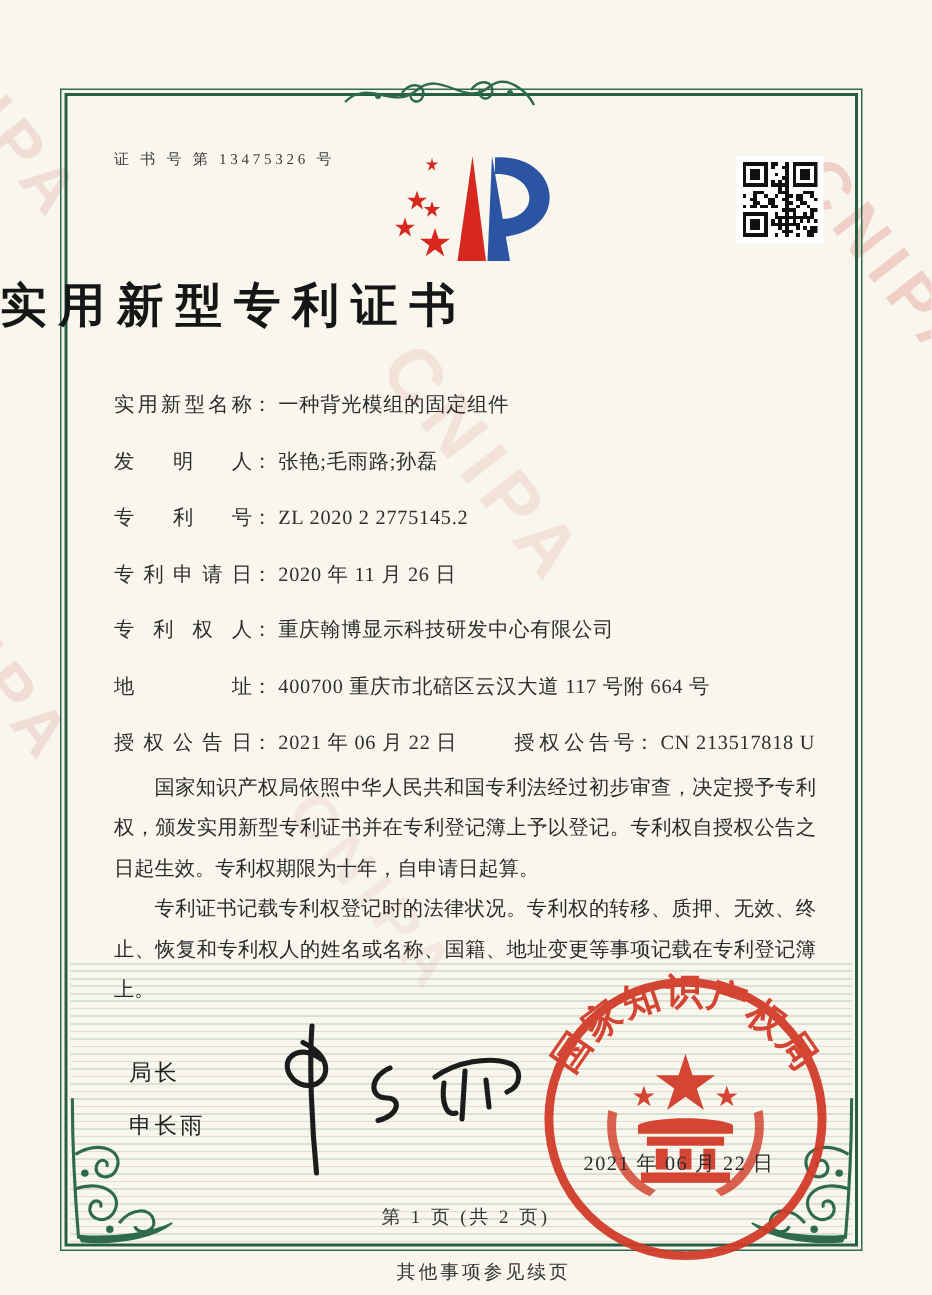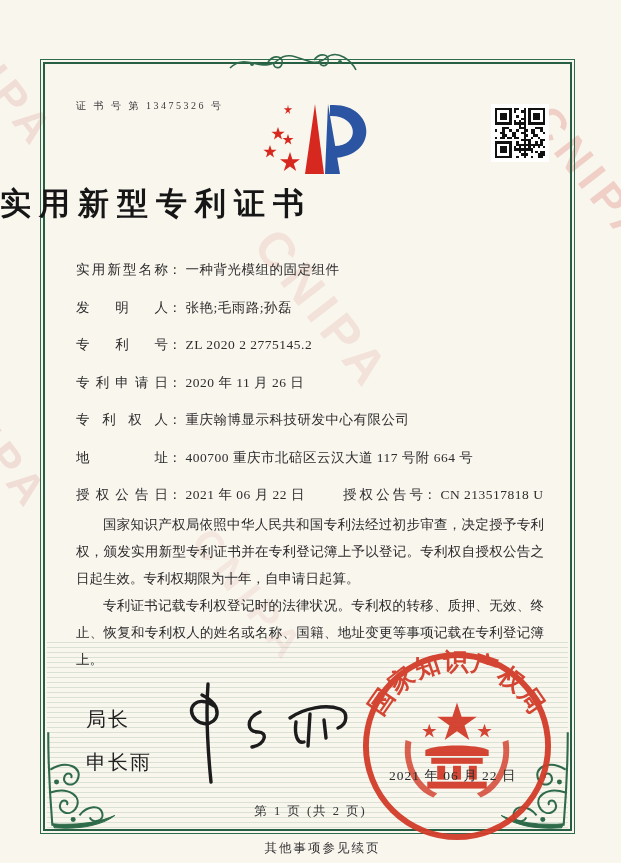--- a/index.html
+++ b/index.html
@@ -80,21 +80,21 @@
   .grant-pair .flabel { width:80px; }
 
   
   .paras {
     position:absolute; left:76px; top:511px; width:468px; z-index:4;
     font-size:13.5px; line-height:27px; text-align:justify; color:#2b2b2b;
   }
   .paras p { text-indent:2em; }
 
   
-  .signer { position:absolute; left:86px; top:706px; z-index:4; font-size:20px; letter-spacing:2px; color:#222; }
+  .signer { position:absolute; left:86px; top:706px; z-index:4; font-size:15px; letter-spacing:2px; color:#222; }
   .signer .name { margin-top:16px; }
   .sig-svg { position:absolute; left:168px; top:678px; width:185px; height:112px; z-index:4; }
   .seal { position:absolute; left:358px; top:647px; width:198px; height:198px; z-index:4; opacity:0.94; }
   .seal-date {
     position:absolute; left:389px; top:767px; z-index:5;
     font-size:13.5px; letter-spacing:1px; color:#2b2b2b;
   }
 
   
   .page-footer {

